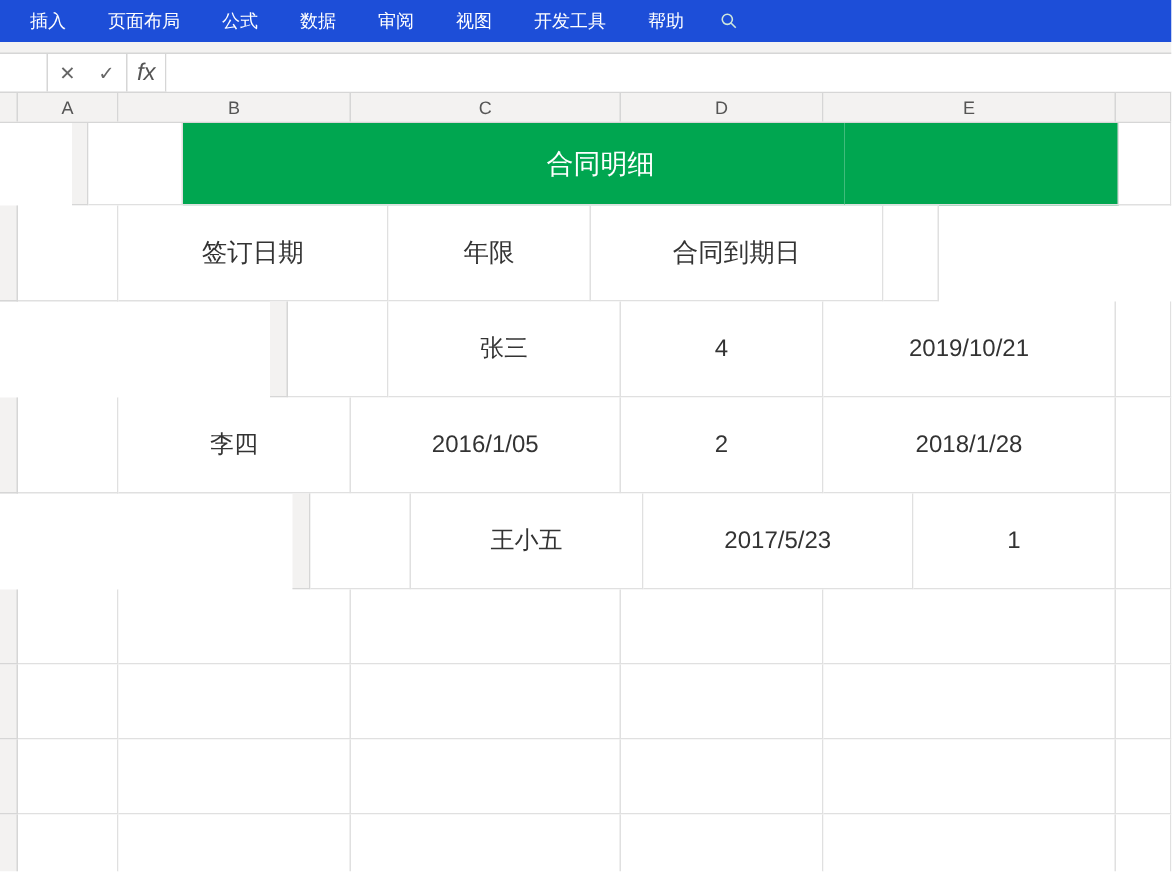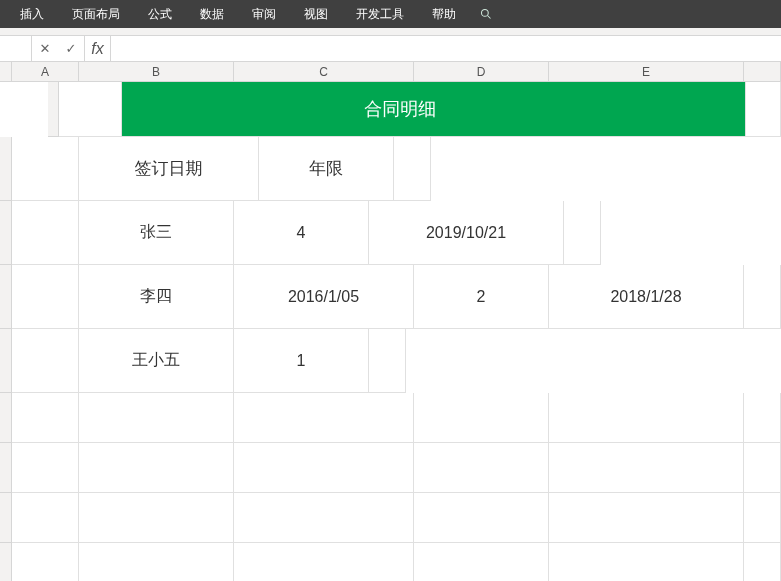--- a/index.html
+++ b/index.html
@@ -5,21 +5,21 @@
   * { box-sizing: border-box; margin: 0; padding: 0; }
   body {
     font-family: "Microsoft YaHei", "SimSun", Arial, sans-serif;
     font-size: 13px;
     background: #fff;
     width: 781px;
     height: 581px;
     overflow: hidden;
   }
   .ribbon {
-    background: #404040;
+    background: #1d4ed8;
     height: 28px;
     display: flex;
     align-items: center;
     padding: 0 8px;
     gap: 4px;
   }
   .ribbon-tab {
     color: #fff;
     font-size: 12px;
     padding: 4px 12px;
@@ -102,21 +102,21 @@
   }
   .cell {
     border-right:1px solid #e0e0e0;
     border-bottom:1px solid #e0e0e0;
     display:flex; align-items:center; justify-content:center;
     font-size:16px; color:#333; background:#fff;
     padding:0 4px; overflow:hidden;
   }
   .r-title{height:55px;padding-left:48px;}
   .r-head{height:64px;}
-  .r-data{height:64px;}
+  .r-data{height:64px;justify-content:flex-end;}
   .r-empty{height:50px;}
   .title-cell {
     background:#00a650; color:#fff; font-size:18px;
     border-right:none;
   }
   .title-end { border-right:1px solid #e0e0e0; }
   .head-cell { font-size:17px; color:#333; }
   .blank-left { background:#fff; }
 </style>
 </head>
@@ -172,20 +172,21 @@
       <div class="cell title-cell col-D"></div>
       <div class="cell title-cell title-end col-E"></div>
       <div class="cell col-F"></div>
     </div>
 
     <div class="row r-head">
       <div class="row-h"></div>
       <div class="cell col-A blank-left"></div>
       <div class="cell head-cell col-C">签订日期</div>
       <div class="cell head-cell col-D">年限</div>
+      <div class="cell head-cell col-E">合同到期日</div>
       <div class="cell col-F"></div>
     </div>
 
     <div class="row r-data">
       <div class="row-h"></div>
       <div class="cell col-A blank-left"></div>
       <div class="cell col-B">张三</div>
       <div class="cell col-D">4</div>
       <div class="cell col-E">2019/10/21</div>
       <div class="cell col-F"></div>
@@ -198,20 +199,21 @@
       <div class="cell col-C">2016/1/05</div>
       <div class="cell col-D">2</div>
       <div class="cell col-E">2018/1/28</div>
       <div class="cell col-F"></div>
     </div>
 
     <div class="row r-data">
       <div class="row-h"></div>
       <div class="cell col-A blank-left"></div>
       <div class="cell col-B">王小五</div>
+      <div class="cell col-C">2017/5/23</div>
       <div class="cell col-D">1</div>
       <div class="cell col-F"></div>
     </div>
 
     <div class="row r-empty">
       <div class="row-h"></div>
       <div class="cell col-A blank-left"></div>
       <div class="cell col-B"></div>
       <div class="cell col-C"></div>
       <div class="cell col-D"></div>

